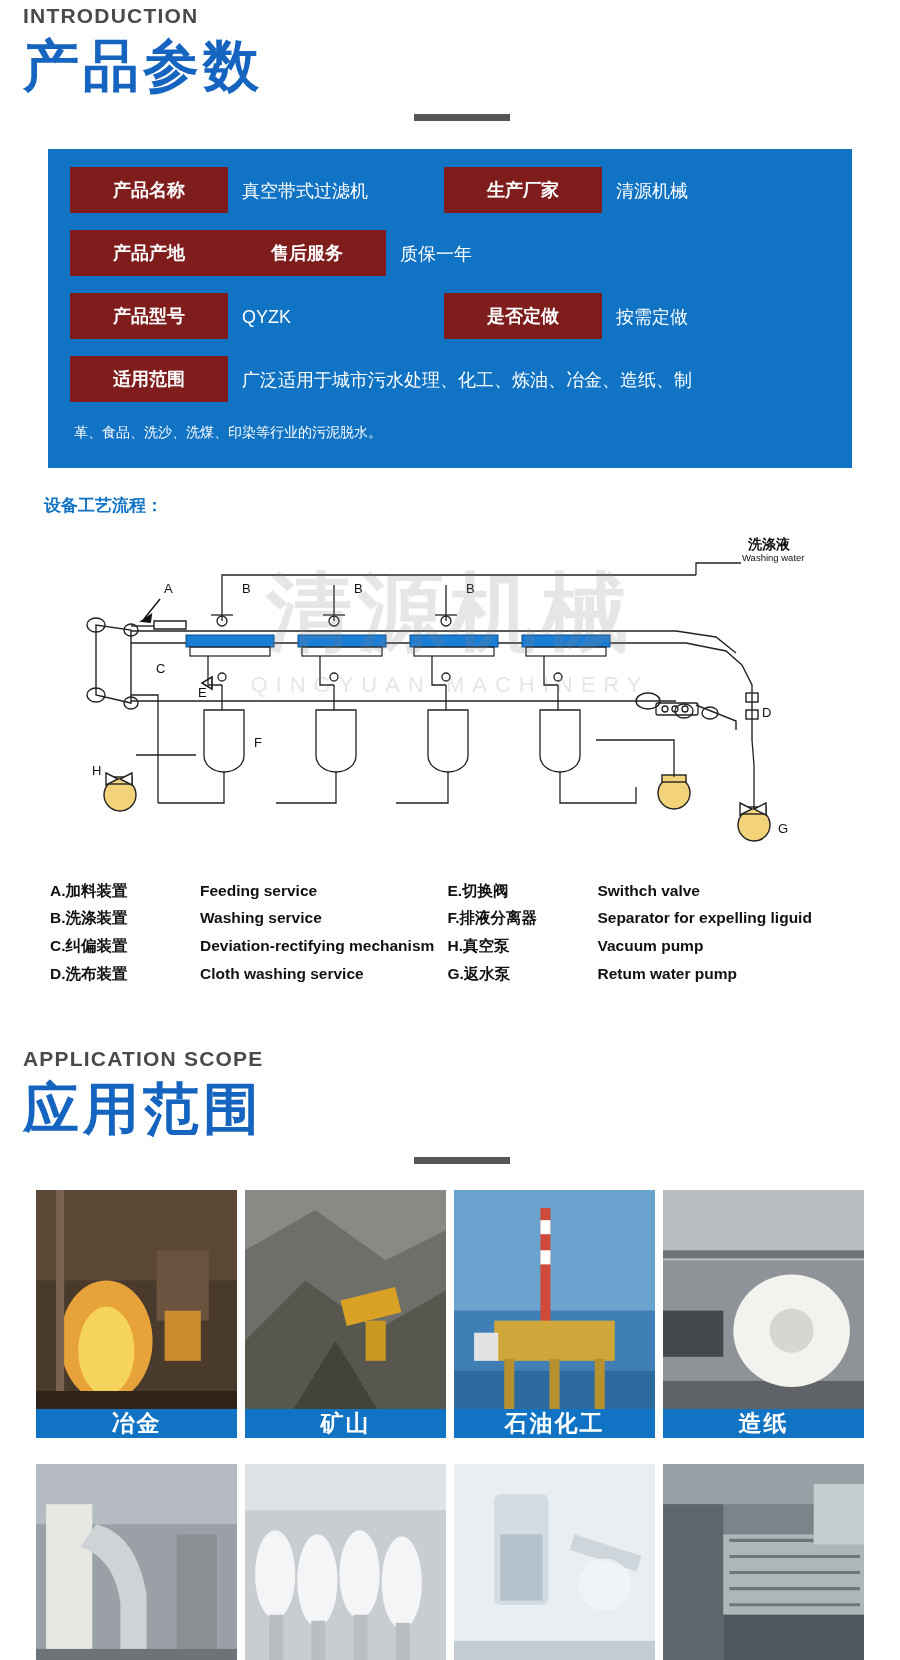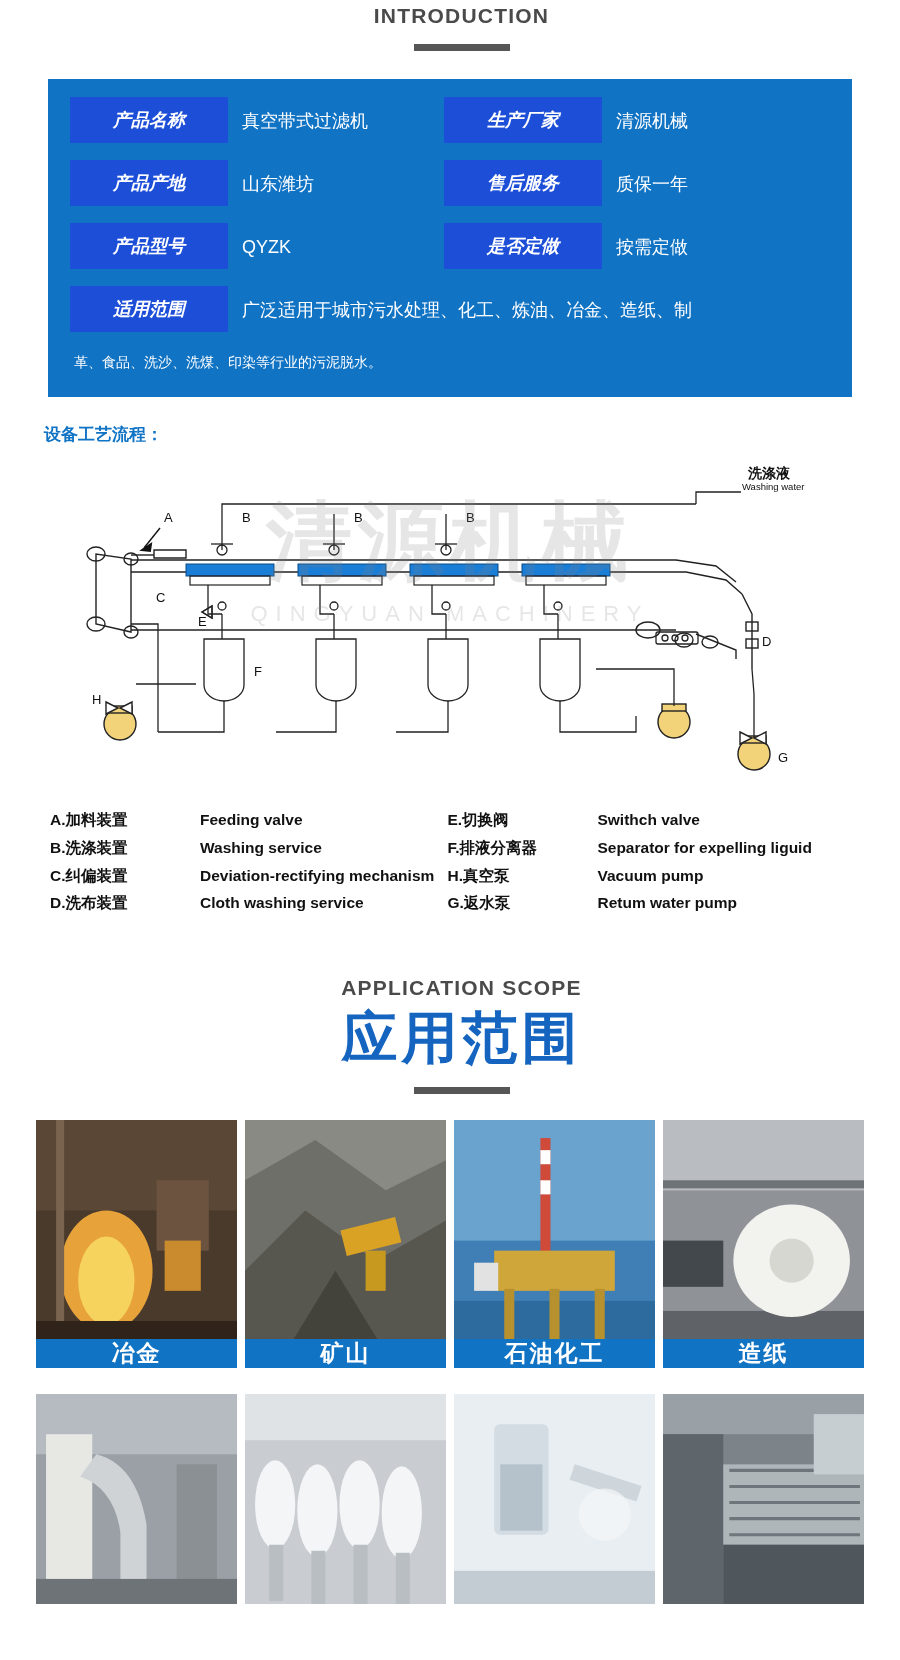--- a/index.html
+++ b/index.html
@@ -4,21 +4,21 @@
 <style>
   * { box-sizing: border-box; margin: 0; padding: 0; }
   html, body {
     width: 900px;
     background: #ffffff;
     font-family: "Liberation Sans", "DejaVu Sans", sans-serif;
   }
   body { width: 900px; }
 
   
-  .section-head { text-align: center; padding-top: 4px; margin-left: 23px; }
+  .section-head { padding-top: 4px; margin-left: 23px; }
   .eyebrow {
     font-size: 21px;
     font-weight: bold;
     letter-spacing: 1.2px;
     color: #4a4a4a;
     margin-bottom: 6px;
   }
   .big-title {
     font-size: 56px;
     font-weight: bold;
@@ -39,29 +39,28 @@
     background: #1073c4;
     padding: 18px 22px 24px 22px;
   }
   .spec-row {
     display: flex;
     align-items: flex-start;
     margin-bottom: 14px;
   }
   .spec-row:last-child { margin-bottom: 0; }
   .spec-label {
-    background: #1d4ed8;
+    background: #7f1d1d;
     color: #ffffff;
     font-size: 18px;
     font-weight: bold;
     padding: 11px 14px;
     width: 158px;
     text-align: center;
     flex: none;
-    font-style: italic;
   }
   .spec-value {
     color: #ffffff;
     font-size: 18px;
     padding: 11px 10px 11px 14px;
     flex: 1 1 auto;
     line-height: 1.5;
   }
   .spec-value.wide { width: 216px; flex: none; }
   .full-row .spec-value { flex: 1 1 auto; }
@@ -152,35 +151,35 @@
     align-items: center;
     justify-content: center;
   }
   .tile.no-caption { height: 210px; }
 </style>
 </head>
 <body>
 
 <div class="section-head">
   <div class="eyebrow">INTRODUCTION</div>
+  <div class="big-title">产品参数</div>
   <div class="rule"></div>
 </div>
 
 <div class="spec-wrap">
 
   <div class="spec-row">
     <div class="spec-label">产品名称</div>
     <div class="spec-value wide">真空带式过滤机</div>
     <div class="spec-label">生产厂家</div>
     <div class="spec-value">清源机械</div>
   </div>
 
   <div class="spec-row">
     <div class="spec-label">产品产地</div>
-    <div class="spec-value wide">山东潍坊</div>
     <div class="spec-label">售后服务</div>
     <div class="spec-value">质保一年</div>
   </div>
 
   <div class="spec-row">
     <div class="spec-label">产品型号</div>
     <div class="spec-value wide">QYZK</div>
     <div class="spec-label">是否定做</div>
     <div class="spec-value">按需定做</div>
   </div>
@@ -338,21 +337,21 @@
     <g font-family="Liberation Sans, sans-serif" fill="#111">
       <text x="712" y="24" font-size="14" font-weight="bold">洗涤液</text>
       <text x="706" y="36" font-size="9.5">Washing water</text>
     </g>
   </svg>
 
   <div class="legend">
     <div class="legend-col">
       <div class="legend-item">
         <span class="legend-cn">A.加料装置</span>
-        <span class="legend-en">Feeding valve</span>
+        <span class="legend-en">Feeding service</span>
       </div>
       <div class="legend-item">
         <span class="legend-cn">B.洗涤装置</span>
         <span class="legend-en">Washing service</span>
       </div>
       <div class="legend-item">
         <span class="legend-cn">C.纠偏装置</span>
         <span class="legend-en">Deviation-rectifying mechanism</span>
       </div>
       <div class="legend-item">

